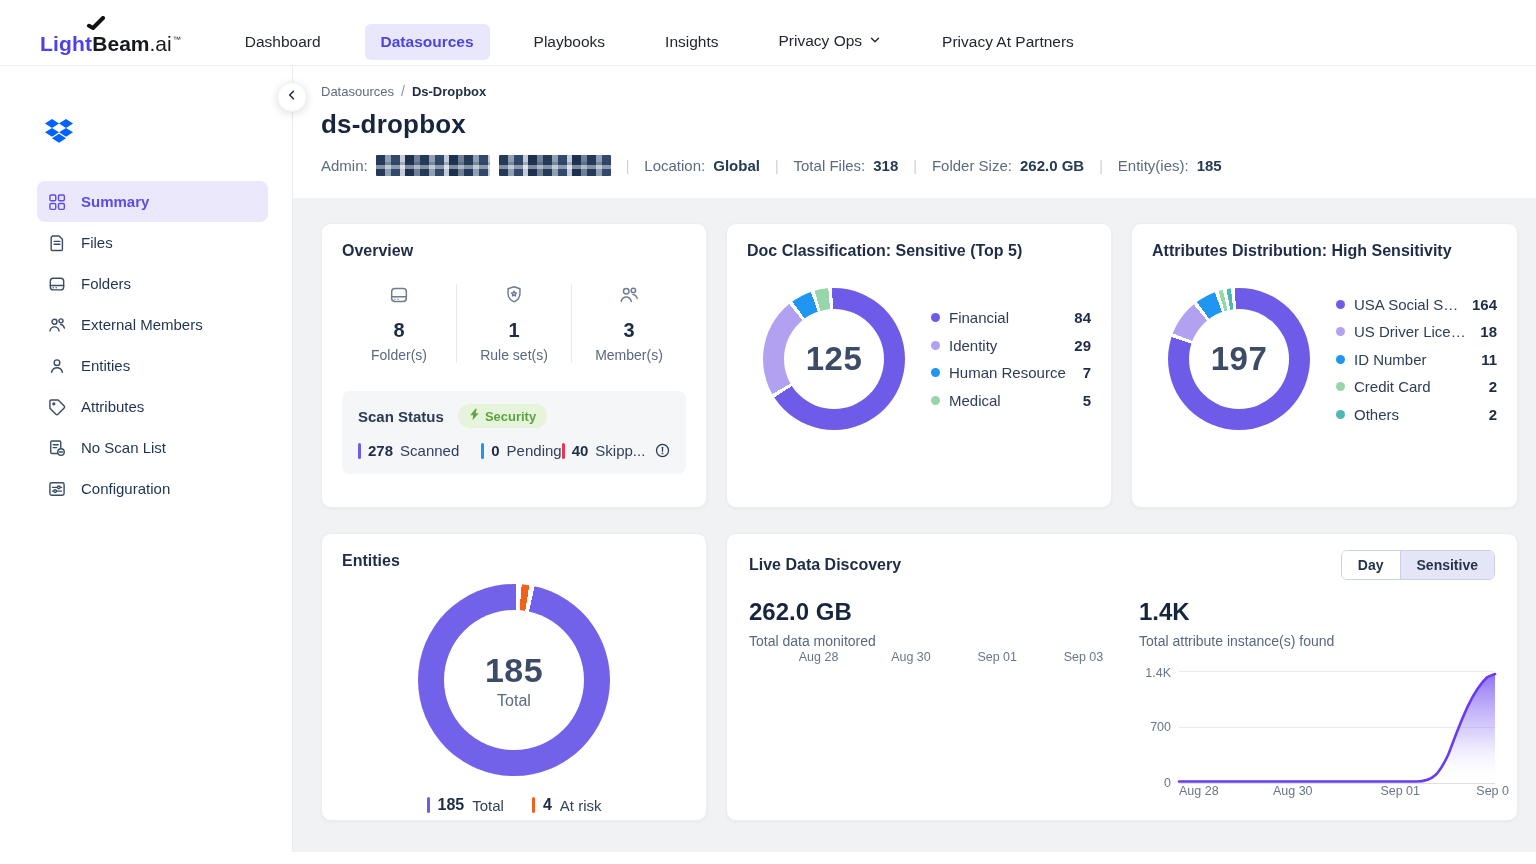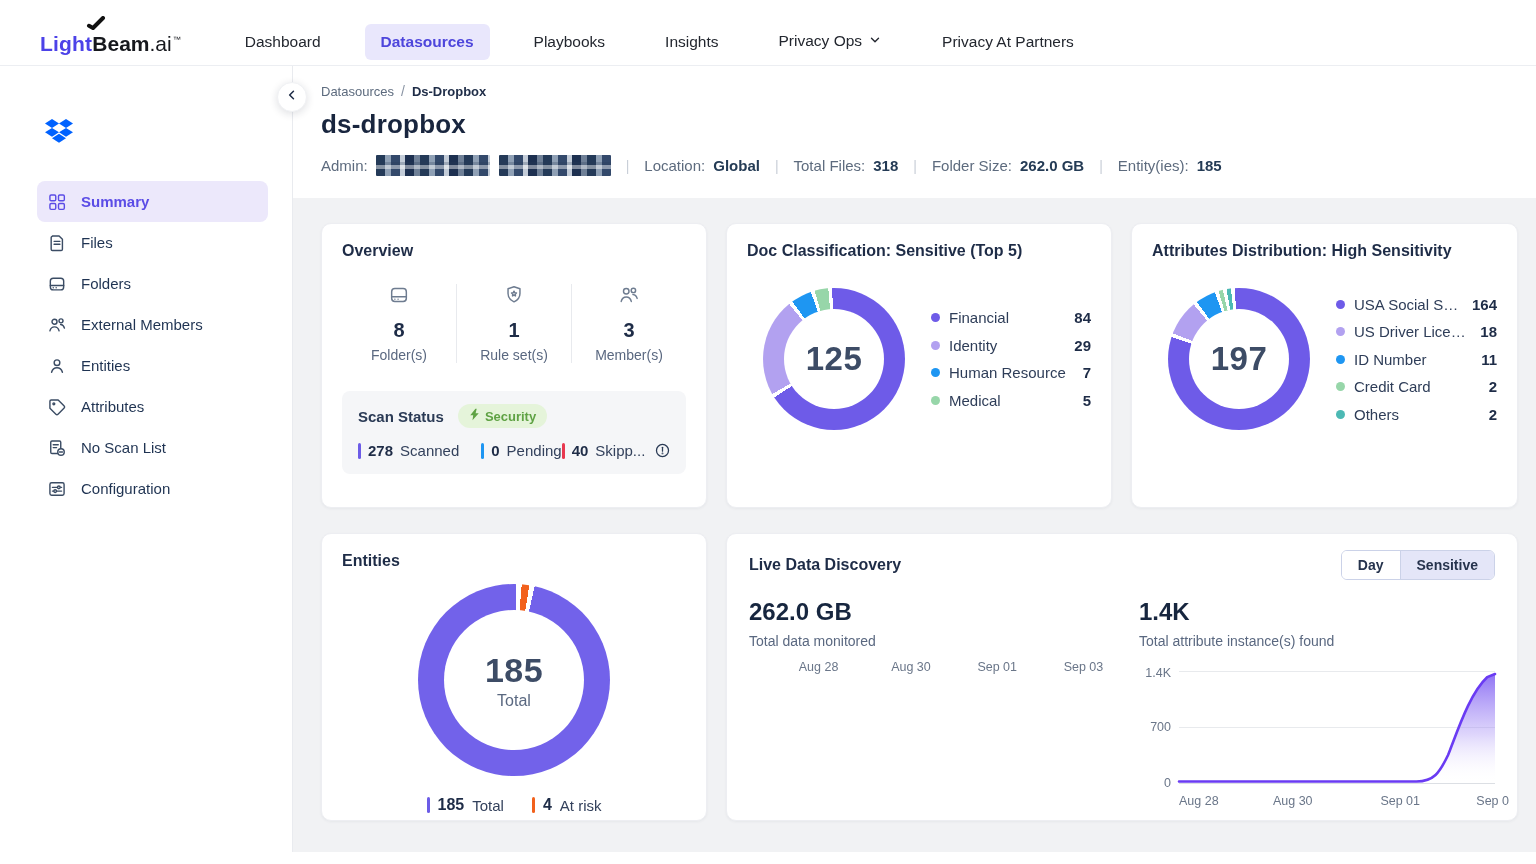--- a/index.html
+++ b/index.html
@@ -124,21 +124,21 @@
   .headline { font-size:24px; font-weight:800; color:#17263F; }
   .subtitle { font-size:14px; color:#5A6880; margin-top:7px; }
   .chart { display:flex; margin-top:22px; }
   .y-axis { width:48px; position:relative; height:112px; flex-shrink:0; }
   .y-tick { position:absolute; right:8px; transform:translateY(-50%); font-size:12.5px; color:#6A7689;
     text-align:right; line-height:1.15; width:40px; }
   .plot { flex:1; position:relative; height:112px; }
   .gridline { position:absolute; left:0; right:0; height:1px; background:#E8EAED; }
   .gridline.bottom { background:#DCDFE4; }
   .vbar { position:absolute; bottom:1px; right:5%; width:18px; cursor:pointer; }
-  .x-axis { position:relative; height:18px; margin-top:11px; }
+  .x-axis { position:relative; height:18px; margin-top:1px; }
   .x-tick { position:absolute; font-size:12.5px; color:#6A7689; white-space:nowrap; }
 </style>
 </head>
 <body>
 
 <header class="topnav">
   <div class="logo">
     <span class="logo-check">
       <svg width="20" height="14" viewBox="0 0 20 14">
           <path d="M3 9.8 7 12 17 2" stroke="#111" stroke-width="4" fill="none" stroke-linecap="round" stroke-linejoin="round"></path>

